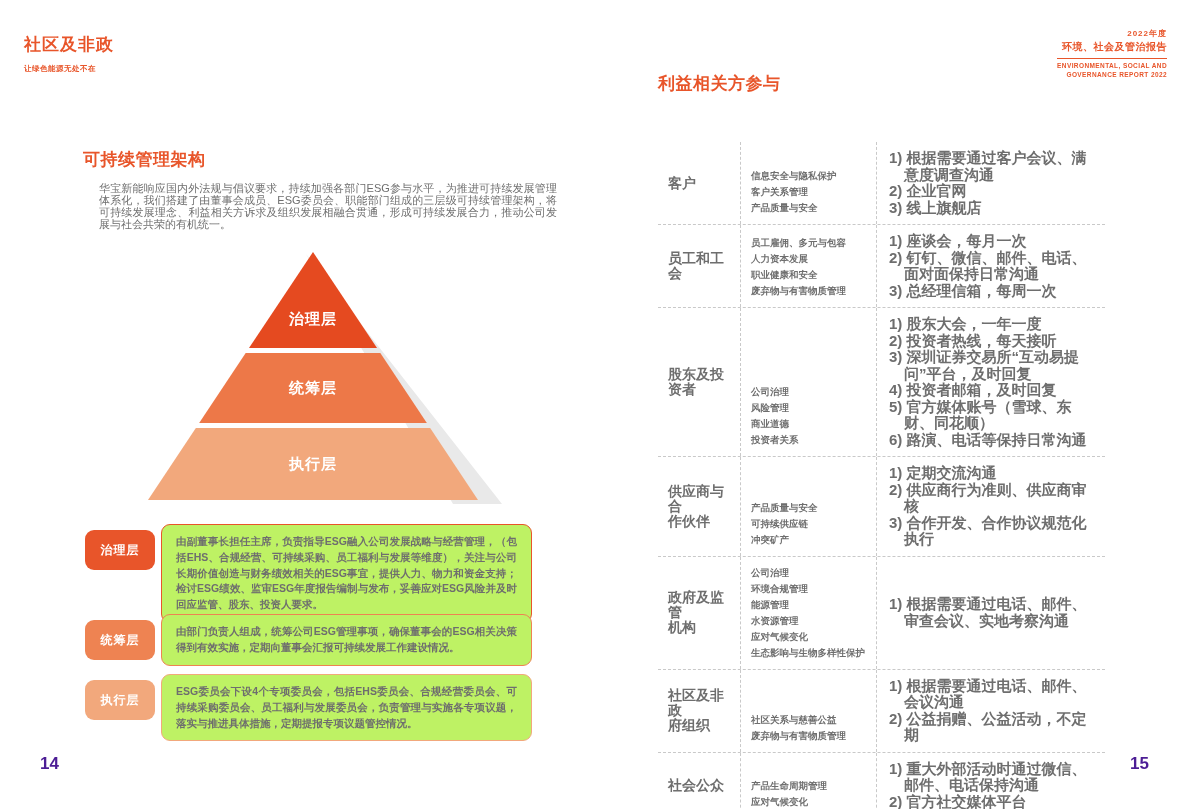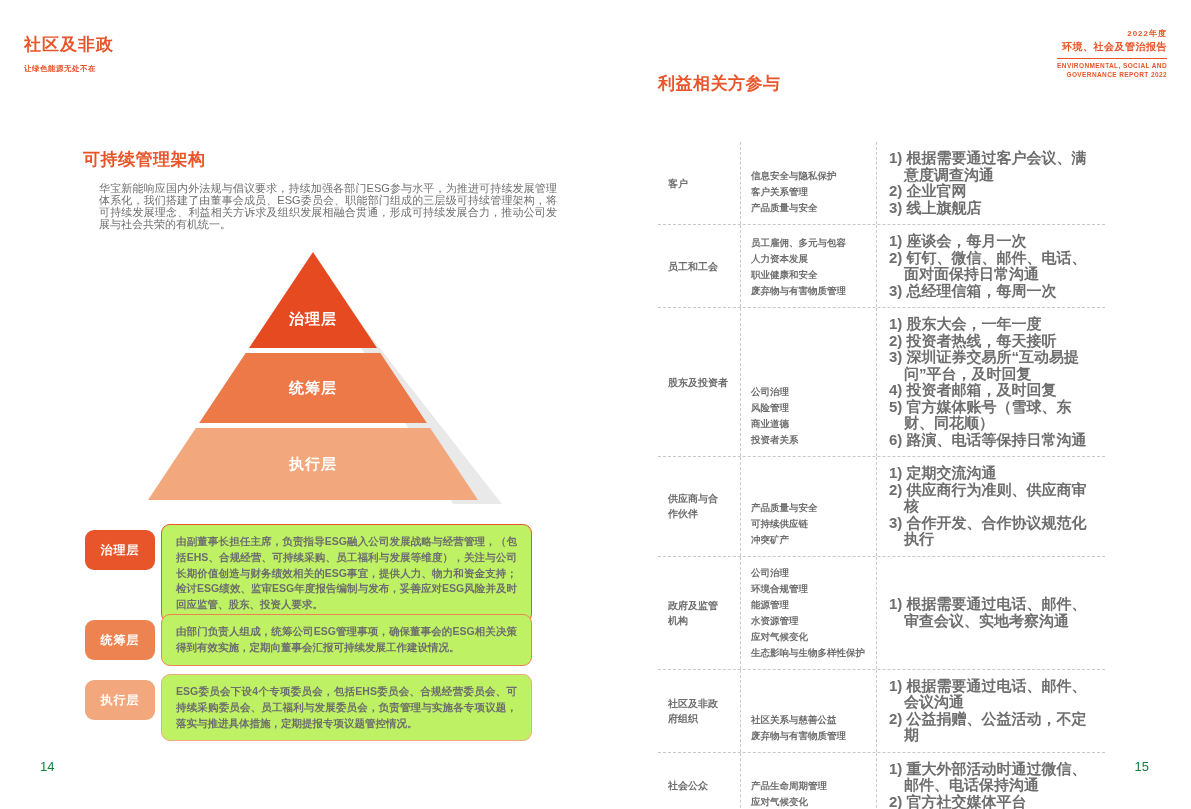--- a/index.html
+++ b/index.html
@@ -51,32 +51,32 @@
     color: #e8552a; letter-spacing: .5px; }
   .stk-table { position: absolute; left: 658px; top: 142px; width: 447px; border-bottom: 3px solid #e8552a; }
   .t-head { display: flex; background: #e8552a; color: #fff; font-size: 10.5px; font-weight: 700; }
   .t-head > div { padding: 6px 0 6px 10px; }
   .th-c1 { width: 82px; }
   .th-c2 { width: 136px; border-left: 1px dashed rgba(255,255,255,.55); }
   .th-c3 { width: 229px; border-left: 1px dashed rgba(255,255,255,.55); }
   .t-row { display: flex; border-bottom: 1px dashed #c9c9c9; }
   .t-row:last-child { border-bottom: none; }
   .c1 { width: 82px; display: flex; flex-direction: column; justify-content: center;
-    padding: 8px 6px 8px 10px; font-size: 10px; font-weight: 700; color: #6e6e6e;
+    padding: 8px 6px 8px 10px; font-size: 14px; font-weight: 700; color: #6e6e6e;
     line-height: 15px; white-space: pre-line; }
   .c2 { width: 136px; border-left: 1px dashed #c9c9c9; display: flex; flex-direction: column;
     justify-content: flex-end; padding: 8px 4px 8px 10px; }
   .c3 { width: 229px; border-left: 1px dashed #c9c9c9; display: flex; flex-direction: column;
     justify-content: center; padding: 8px 4px 8px 12px; }
   .c2 .exp-item { font-size: 9.5px; color: #6e6e6e; line-height: 16px; font-weight: 600; }
   .c3 .chn-item { font-size: 15px; color: #6e6e6e; line-height: 16.5px; font-weight: 600;
     padding-left: 15px; text-indent: -15px; }
 
   
-  .pageno { position: absolute; bottom: 35px; font-size: 13px; font-weight: 400; color: #15803d; }
+  .pageno { position: absolute; bottom: 35px; font-size: 17px; font-weight: 700; color: #4c1d95; }
   .pageno-left { left: 40px; }
   .pageno-right { right: 42px; }
 </style>
 </head>
 <body>
 
 <div class="sheet">
 
   <div class="logo">
     <div class="logo-name">社区及非政</div>

